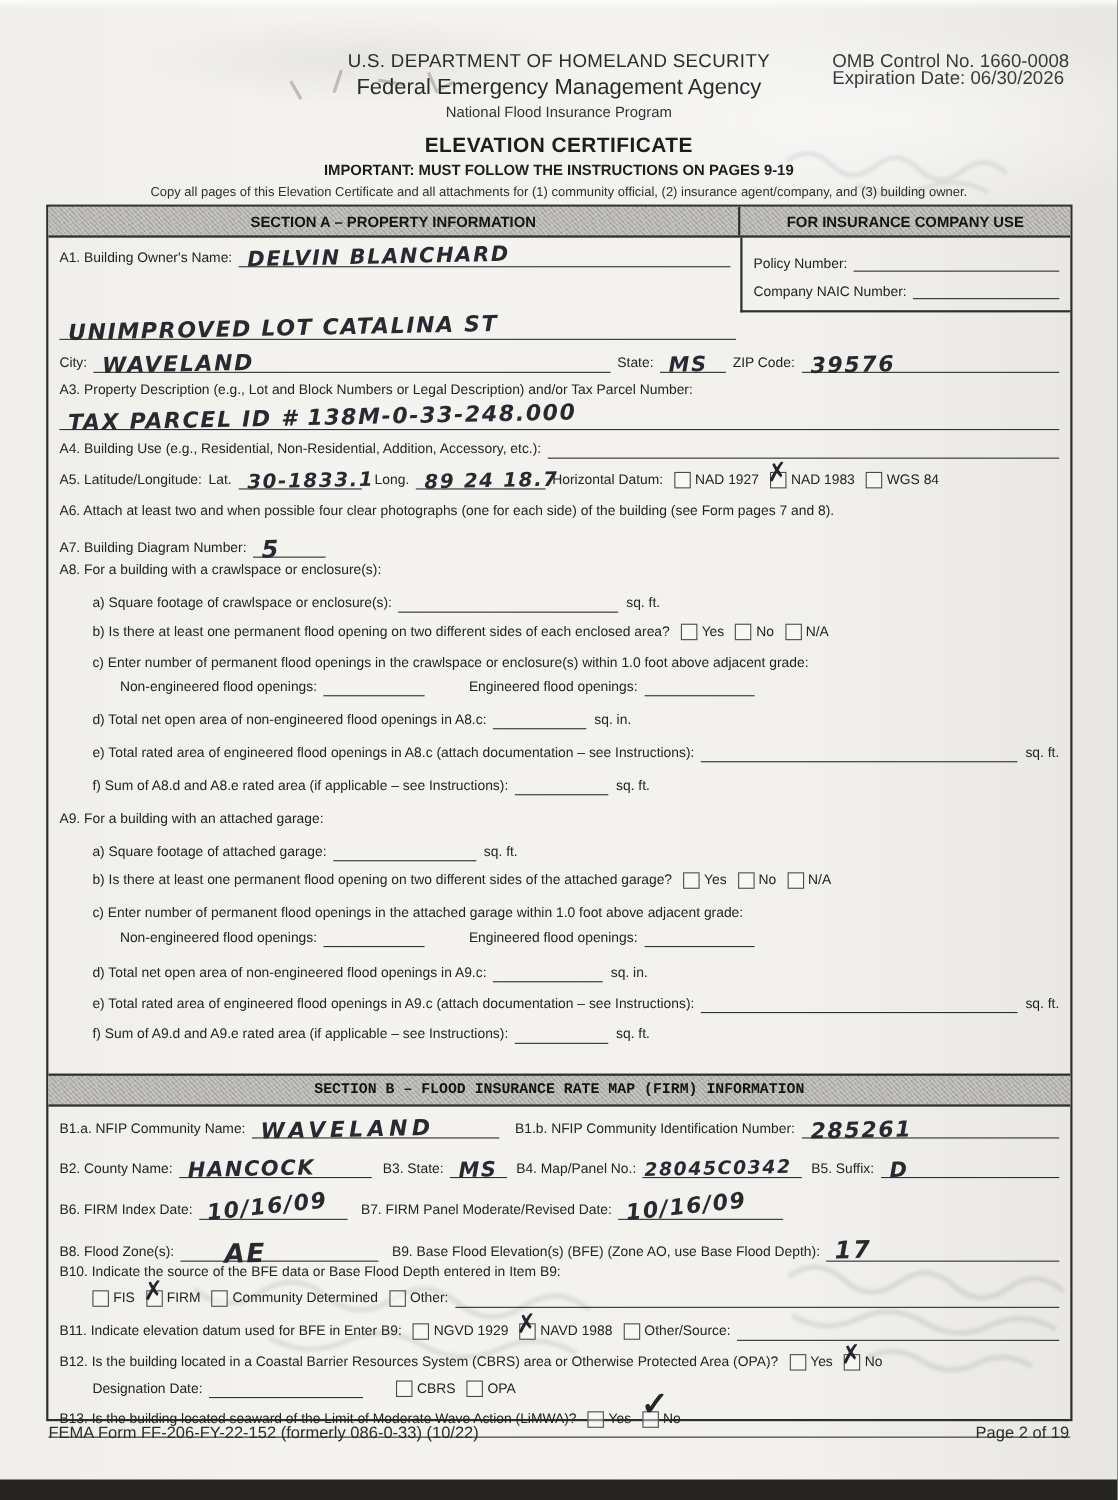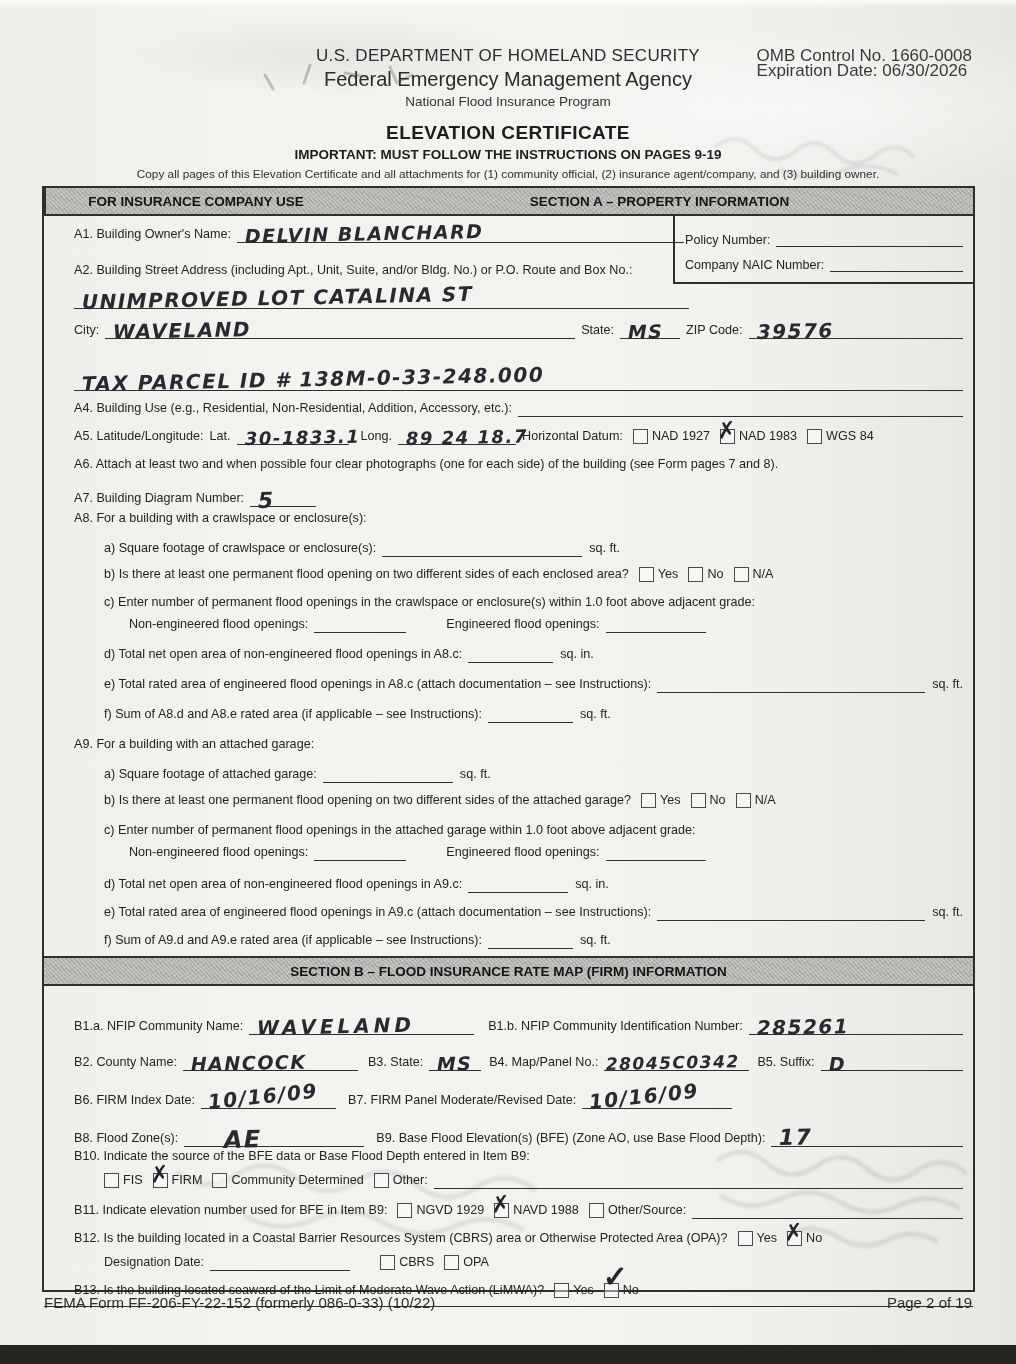--- a/index.html
+++ b/index.html
@@ -29,28 +29,28 @@
   
   #formbox{position:absolute;left:42px;top:186px;width:929px;height:1102px;border:2px solid #2e2e2e;}
   .secbar{position:absolute;left:0;right:0;height:26px;display:flex;align-items:stretch;
     font-weight:bold;font-size:13.5px;color:#141414;
     background:#bfbebb;
     background-image:
       repeating-linear-gradient(47deg, rgba(70,70,70,.16) 0 1px, rgba(255,255,255,.08) 1px 3px),
       repeating-linear-gradient(-31deg, rgba(90,90,90,.13) 0 1px, transparent 1px 4px);
     border-bottom:2px solid #2e2e2e;}
   .secbar .cell{display:flex;align-items:center;justify-content:center;}
-  #secbar-b{top:768px;border-top:2px solid #2e2e2e;height:26px;}
+  #secbar-b{top:788px;border-top:2px solid #2e2e2e;height:26px;font-family:Liberation Mono, monospace;}
   .ins-box{position:absolute;right:0;top:28px;width:300px;height:68px;
     border-left:2px solid #2e2e2e;border-bottom:2px solid #2e2e2e;
     font-size:12.6px;padding:6px 10px;box-sizing:border-box;}
   .ins-row{display:flex;align-items:flex-end;margin-top:9px;}
 
   .row{position:absolute;display:flex;align-items:flex-end;white-space:nowrap;
-    font-size:12.6px;color:#232323;line-height:17px;margin-left:20px;}
+    font-size:12.6px;color:#232323;line-height:17px;}
   .gap{width:6px;flex:none;}
   .blank{display:inline-block;border-bottom:1.5px solid #2f2f2f;height:15px;position:relative;flex:none;margin-left:6px;}
   .blank.grow{flex:1;}
   .sfx{margin-left:7px;}
   .hw{font-family:"DejaVu Sans",sans-serif;font-style:italic;font-weight:bold;color:#272b31;
     position:absolute;left:8px;bottom:-3px;white-space:nowrap;letter-spacing:1.5px;
     transform:rotate(-1.2deg);transform-origin:left bottom;font-size:19px;}
   .cb{display:inline-block;width:13px;height:13px;border:1.6px solid #4a4a4a;position:relative;
     margin:0 4px 1px 10px;flex:none;background:rgba(255,255,255,.45);}
   .cb.xm::after{content:'✗';position:absolute;left:-4px;top:-8px;font-size:23px;font-weight:bold;
@@ -86,22 +86,22 @@
     <div>OMB Control No. 1660-0008</div>
     <div>Expiration Date: 06/30/2026</div>
   </div>
   <div class="hdr-center title">ELEVATION CERTIFICATE</div>
   <div class="hdr-center important">IMPORTANT: MUST FOLLOW THE INSTRUCTIONS ON PAGES 9-19</div>
   <div class="hdr-center copynote">Copy all pages of this Elevation Certificate and all attachments for (1) community official, (2) insurance agent/company, and (3) building owner.</div>
 
   <div id="formbox">
 
     <div class="secbar" style="top:0">
+      <div class="cell" style="flex:1">SECTION A – PROPERTY INFORMATION</div>
       <div class="cell" style="width:300px;border-left:2px solid #2e2e2e">FOR INSURANCE COMPANY USE</div>
-      <div class="cell" style="flex:1">SECTION A – PROPERTY INFORMATION</div>
     </div>
 
     <div class="ins-box">
       <div class="ins-row">
         <span>Policy Number:</span>
         <span class="blank grow">
             <span class="hw"></span>
           </span>
       </div>
       <div class="ins-row">
@@ -112,23 +112,20 @@
       </div>
     </div>
 
     <div class="row" style="top:38px;left:10px;width:610px">
       <span>A1. Building Owner's Name:</span>
       <span class="blank grow">
           <span class="hw">DELVIN BLANCHARD</span>
         </span>
     </div>
 
-    <div class="row" style="top:74px;left:10px">
-      <span>A2. Building Street Address (including Apt., Unit, Suite, and/or Bldg. No.) or P.O. Route and Box No.:</span>
-    </div>
     <div class="row" style="top:96px;left:10px;width:615px">
       <span class="blank grow" style="margin-left:0;height:24px">
           <span class="hw" style="font-size:20px">UNIMPROVED LOT CATALINA ST</span>
         </span>
     </div>
 
     <div class="row" style="top:128px;left:10px;right:10px">
       <span>City:</span>
       <span class="blank" style="width:470px;height:22px">
           <span class="hw" style="font-size:20px">WAVELAND</span>
@@ -138,20 +135,23 @@
       <span class="blank" style="width:60px">
           <span class="hw">MS</span>
         </span>
       <span class="gap"></span>
       <span>ZIP Code:</span>
       <span class="blank grow">
           <span class="hw" style="font-size:20px">39576</span>
         </span>
     </div>
 
+    <div class="row" style="top:158px;left:10px">
+      <span>A3. Property Description (e.g., Lot and Block Numbers or Legal Description) and/or Tax Parcel Number:</span>
+    </div>
     <div class="row" style="top:176px;left:10px;right:10px">
       <span class="blank grow" style="margin-left:0;height:26px">
           <span class="hw" style="font-size:20px">TAX PARCEL ID # 138M-0-33-248.000</span>
         </span>
     </div>
 
     <div class="row" style="top:212px;left:10px;right:10px">
       <span>A4. Building Use (e.g., Residential, Non-Residential, Addition, Accessory, etc.):</span>
       <span class="blank grow">
           <span class="hw"></span>
@@ -375,21 +375,21 @@
       <span class="cb"></span>
       <span>Community Determined</span>
       <span class="cb"></span>
       <span>Other:</span>
       <span class="blank grow">
           <span class="hw"></span>
         </span>
     </div>
 
     <div class="row" style="top:1014px;left:10px;right:10px">
-      <span>B11. Indicate elevation number used for BFE in Item B9:</span>
+      <span>B11. Indicate elevation datum used for BFE in Enter B9:</span>
       <span class="cb"></span>
       <span>NGVD 1929</span>
       <span class="cb xm"></span>
       <span>NAVD 1988</span>
       <span class="cb"></span>
       <span>Other/Source:</span>
       <span class="blank grow">
           <span class="hw"></span>
         </span>
     </div>

